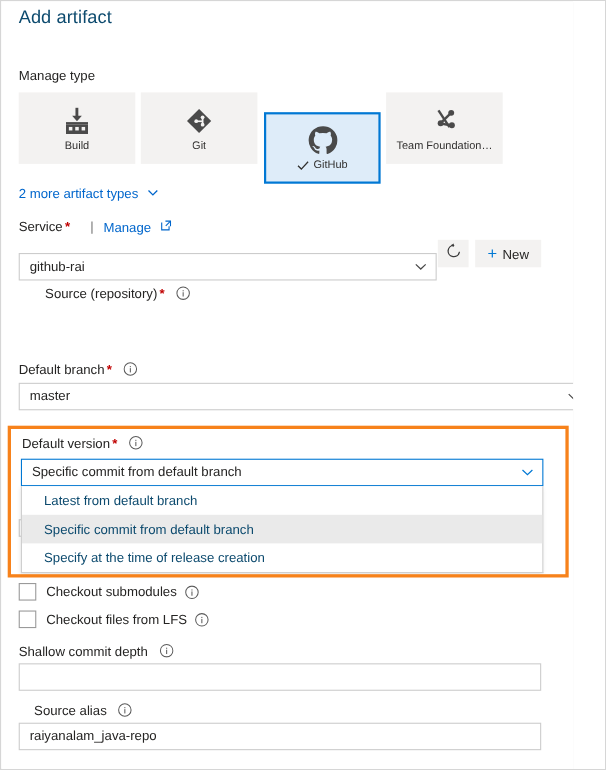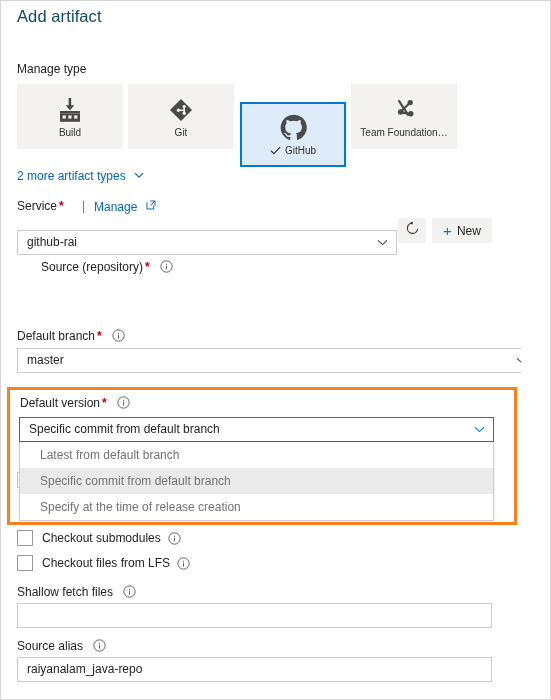--- a/index.html
+++ b/index.html
@@ -183,21 +183,21 @@
     background: #ffffff;
     border: 1px solid #cfcfcf;
     border-top: none;
     z-index: 30;
     box-shadow: 0 2px 4px rgba(0,0,0,.10);
   }
   .dd-item {
     height: 26px;
     line-height: 26px;
     font-size: 12px;
-    color: #737373;
+    color: #0c4a6e;
     padding-left: 20px;
     white-space: nowrap;
     cursor: pointer;
   }
   .dd-item.active { background: #eaeaea; }
 
   
   .highlight-box {
     position: absolute;
     box-sizing: border-box;
@@ -436,32 +436,32 @@
       <span class="info-icon">
         <svg width="13" height="13" viewBox="0 0 14 14">
           <circle cx="7" cy="7" r="6.1" stroke="#5a5a5a" stroke-width="1" fill="none"></circle>
           <rect x="6.5" y="4.1" width="1" height="1.1" fill="#5a5a5a"></rect>
           <rect x="6.5" y="6.1" width="1" height="4.2" fill="#5a5a5a"></rect>
         </svg>
       </span>
     </div>
 
     <div class="field-label" style="left:15px; top:583px;">
-      <span>Shallow fetch files</span>
+      <span>Shallow commit depth</span>
       <span class="info-icon">
         <svg width="13" height="13" viewBox="0 0 14 14">
           <circle cx="7" cy="7" r="6.1" stroke="#5a5a5a" stroke-width="1" fill="none"></circle>
           <rect x="6.5" y="4.1" width="1" height="1.1" fill="#5a5a5a"></rect>
           <rect x="6.5" y="6.1" width="1" height="4.2" fill="#5a5a5a"></rect>
         </svg>
       </span>
     </div>
     <input class="textbox" style="left: 15px; top: 601px; width: 475px;" type="text" value="" placeholder="">
 
-    <div class="field-label" style="left:15px; top:637px;text-align:center;">
+    <div class="field-label" style="left:29px; top:637px;text-align:center;">
       <span>Source alias</span>
       <span class="info-icon">
         <svg width="13" height="13" viewBox="0 0 14 14">
           <circle cx="7" cy="7" r="6.1" stroke="#5a5a5a" stroke-width="1" fill="none"></circle>
           <rect x="6.5" y="4.1" width="1" height="1.1" fill="#5a5a5a"></rect>
           <rect x="6.5" y="6.1" width="1" height="4.2" fill="#5a5a5a"></rect>
         </svg>
       </span>
     </div>
     <div class="textbox" style="left:15px; top:655px; width:475px;">

